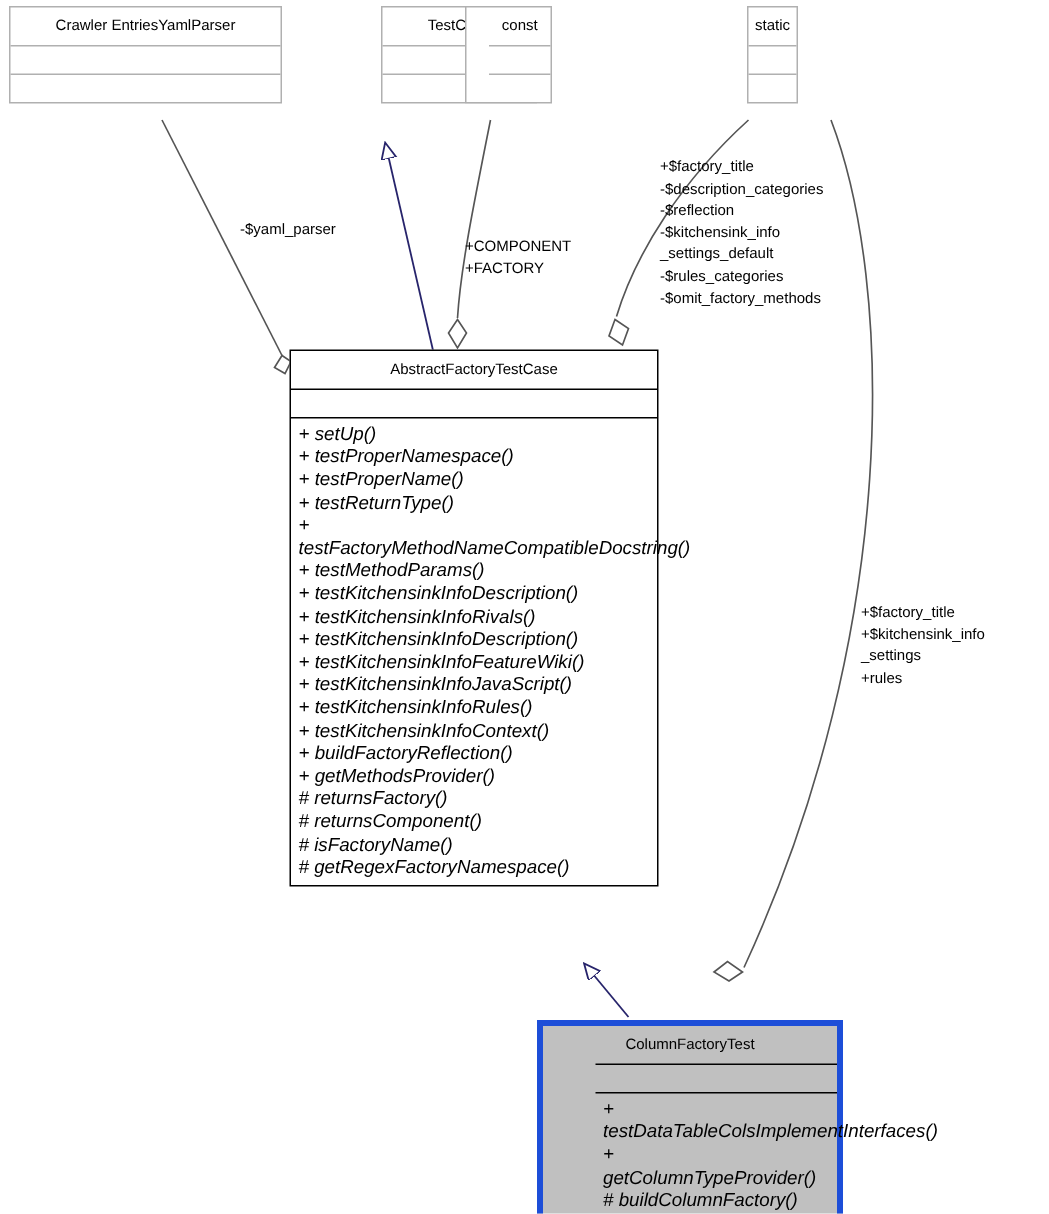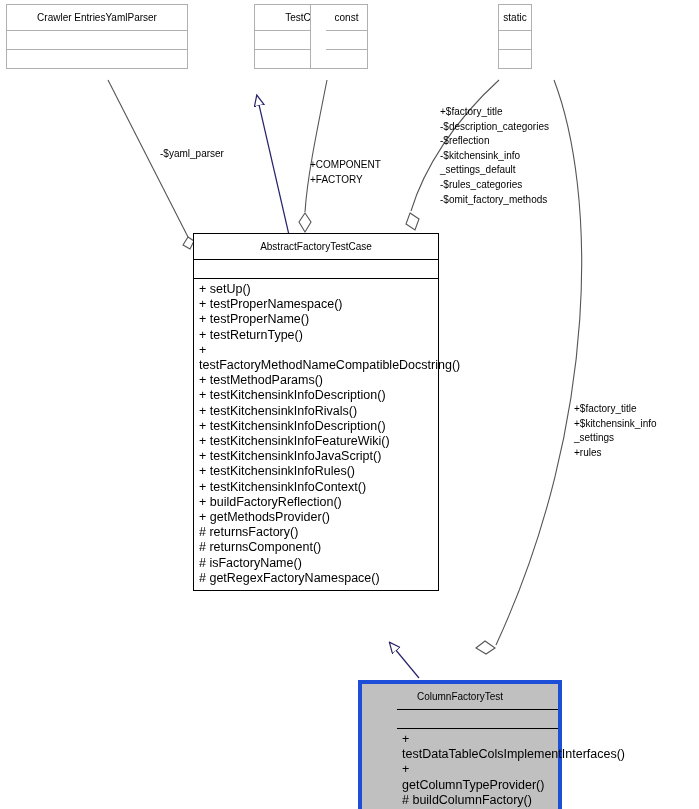--- a/index.html
+++ b/index.html
@@ -54,20 +54,21 @@
     box-sizing: border-box;
   }
   .uml-ops {
     font-size: 12.5px;
     line-height: 15.2px;
     padding: 3px 4px 4px 5px;
     box-sizing: border-box;
   }
   .uml-ops div {
     white-space: normal;
+    font-style: italic;
   }
   .edge-label {
     position: absolute;
     font-size: 10px;
     line-height: 14.6px;
     white-space: pre;
     color: #000000;
   }
 </style>
 </head>

